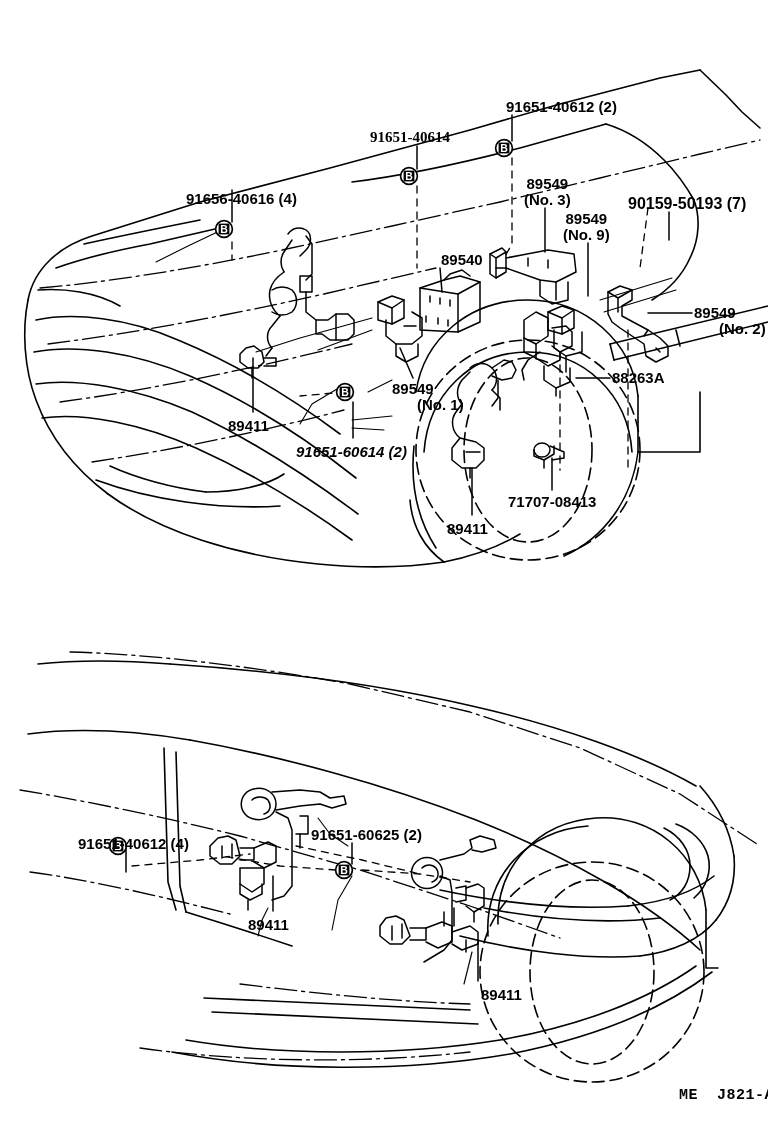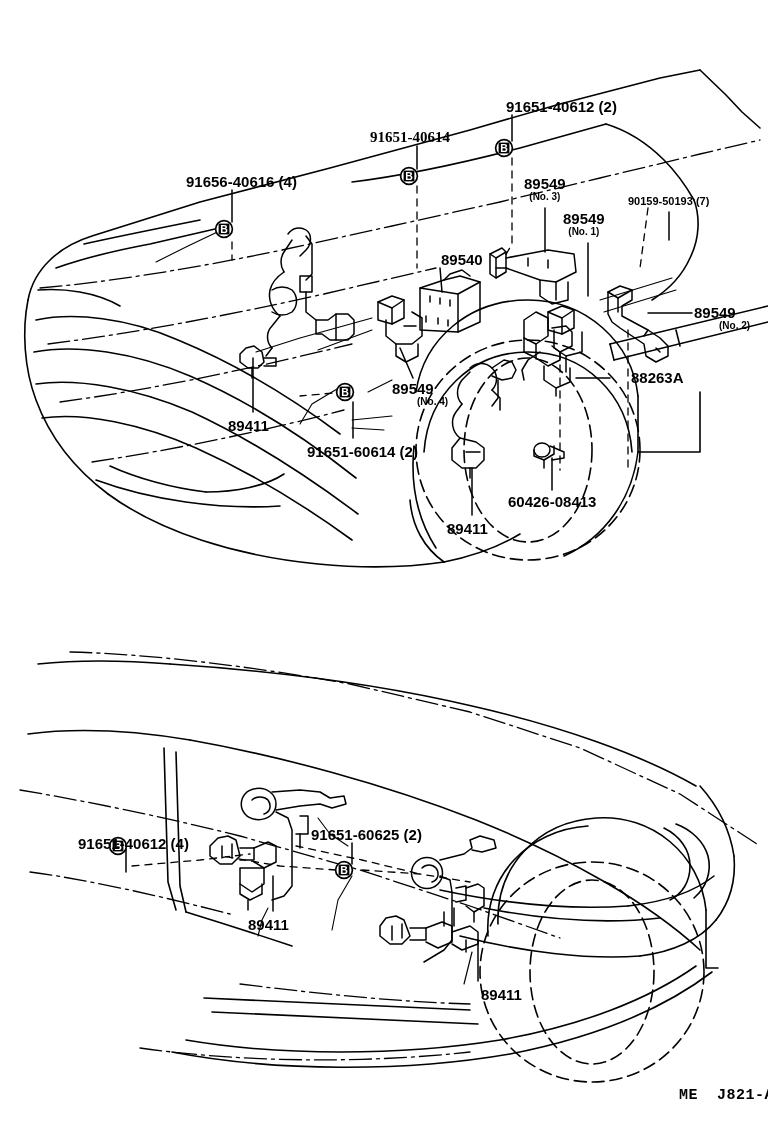--- a/index.html
+++ b/index.html
@@ -15,26 +15,26 @@
     font-family:"Liberation Sans", sans-serif;
     font-size:15px;
     font-weight:bold;
     color:#000;
     white-space:nowrap;
     letter-spacing:0px;
     line-height:1.05;
   }
   .lbl .sub{
     display:block;
-    font-size:10px;
+    font-size:15px;
     font-weight:bold;
     letter-spacing:0px;
   }
   .sub.right{text-align:left;padding-left:25px;}
-  .lbl.small{font-size:11px;}
+  .lbl.small{font-size:16px;}
   .sheetcode{
     position:absolute;
     font-family:"Liberation Mono", monospace;
     font-size:15px;
     font-weight:bold;
     color:#000;
     letter-spacing:0.5px;
     white-space:pre;
   }
   .bmark{position:absolute;width:20px;height:20px;}
@@ -371,78 +371,78 @@
   <circle cx="10" cy="10" r="8.4" fill="#fff" stroke="#000" stroke-width="1.7"></circle>
   <rect x="4.6" y="4.6" width="10.8" height="10.8" fill="#000"></rect>
   <text x="10" y="14.2" font-family="Liberation Sans, sans-serif" font-size="10.5" font-weight="bold" fill="#fff" text-anchor="middle">B</text>
 </svg>
 <svg class="bmark" style="left:334px;top:860px;" viewBox="0 0 20 20">
   <circle cx="10" cy="10" r="8.4" fill="#fff" stroke="#000" stroke-width="1.7"></circle>
   <rect x="4.6" y="4.6" width="10.8" height="10.8" fill="#000"></rect>
   <text x="10" y="14.2" font-family="Liberation Sans, sans-serif" font-size="10.5" font-weight="bold" fill="#fff" text-anchor="middle">B</text>
 </svg>
 
-<div class="lbl" style="left:186px;top:174px;">
+<div class="lbl" style="left:186px;top:191px;">
   <span>91656-40616</span>
   <span>(4)</span>
 </div>
 
 <div class="lbl" style="left:370px;top:130px;font-family:Liberation Serif, serif;">
   <span>91651-40614</span>
 </div>
 
 <div class="lbl" style="left:466px;top:99px;margin-left:40px;">
   <span>91651-40612</span>
   <span>(2)</span>
 </div>
 
 <div class="lbl" style="left:524px;top:176px;text-align:center;">
   <span>89549</span>
   <span class="sub">(No. 3)</span>
 </div>
 
 <div class="lbl" style="left:563px;top:211px;text-align:center;">
   <span>89549</span>
-  <span class="sub">(No. 1)</span>
+  <span class="sub">(No. 9)</span>
 </div>
 
 <div class="lbl small" style="left:628px;top:196px;">
   <span>90159-50193</span>
   <span>(7)</span>
 </div>
 
 <div class="lbl" style="left:694px;top:305px;">
   <span>89549</span>
   <span class="sub right">(No. 2)</span>
 </div>
 
 <div class="lbl" style="left:441px;top:252px;">
   <span>89540</span>
 </div>
 
-<div class="lbl" style="left:631px;top:370px;">
+<div class="lbl" style="left:612px;top:370px;">
   <span>88263A</span>
 </div>
 
 <div class="lbl" style="left:392px;top:381px;">
   <span>89549</span>
-  <span class="sub right">(No. 4)</span>
+  <span class="sub right">(No. 1)</span>
 </div>
 
 <div class="lbl" style="left:228px;top:418px;">
   <span>89411</span>
 </div>
 
-<div class="lbl" style="left:307px;top:444px;">
+<div class="lbl" style="left:296px;top:444px;font-style:italic;">
   <span>91651-60614</span>
   <span>(2)</span>
 </div>
 
 <div class="lbl" style="left:508px;top:494px;">
-  <span>60426-08413</span>
+  <span>71707-08413</span>
 </div>
 
 <div class="lbl" style="left:447px;top:521px;">
   <span>89411</span>
 </div>
 
 <div class="lbl" style="left:78px;top:836px;">
   <span>91651-40612</span>
   <span>(4)</span>
 </div>

